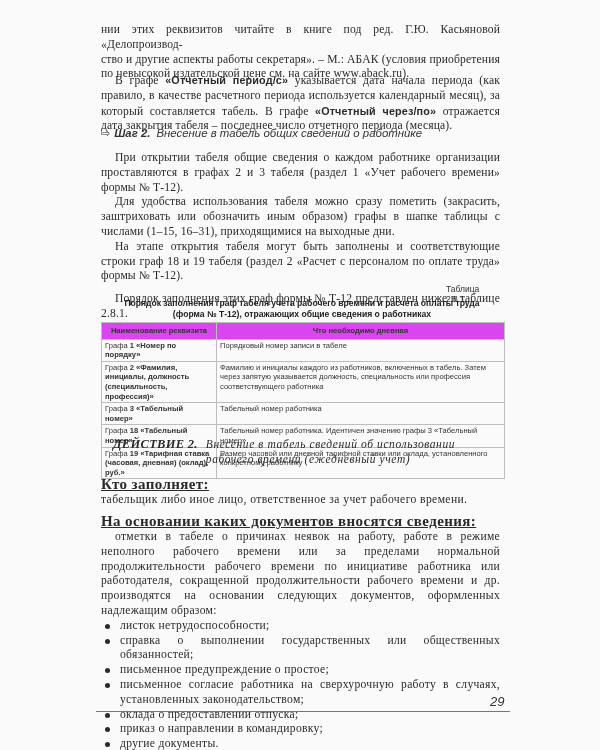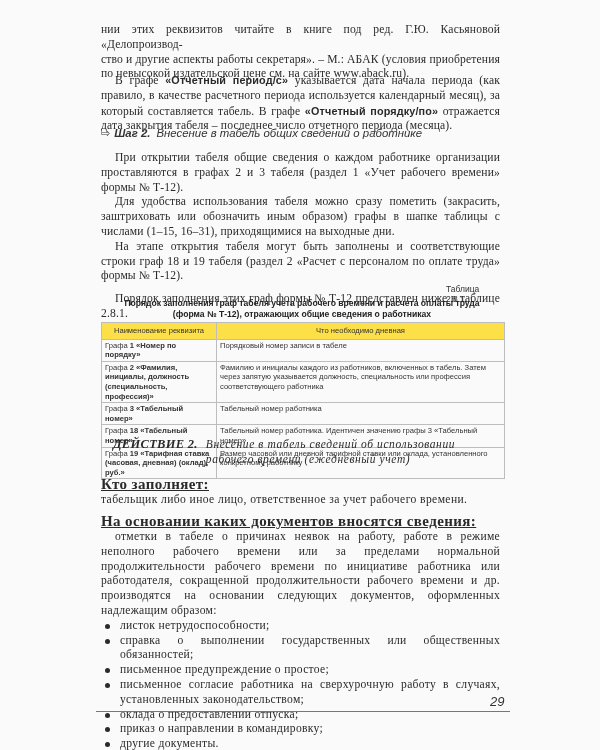--- a/index.html
+++ b/index.html
@@ -35,21 +35,21 @@
     line-height: 11px; text-align: center; color: #222;
   }
   table.req {
     position: absolute; left: 101px; top: 322px; width: 404px;
     border-collapse: collapse;
     font-family: "Liberation Sans", sans-serif; font-size: 7.6px; color: #333;
   }
   table.req th, table.req td {
     border: 1px solid #bdbdbd; padding: 1px 3px; vertical-align: top; line-height: 9.6px;
   }
-  table.req th { background: #fde047; font-weight: normal; text-align: center; padding: 3px; }
+  table.req th { background: #d946ef; font-weight: bold; text-align: center; padding: 3px; }
   table.req td.c1 { width: 108px; }
   table.req td.c1 .bb { font-weight: bold; }
   .action {
     position: absolute; left: 113px; top: 437px; width: 390px;
     font-family: "Liberation Serif", serif; font-style: italic; font-size: 11.5px; line-height: 15px;
   }
   .action .head { font-weight: bold; font-size: 12.5px; letter-spacing: 0.3px; margin-right: 8px; }
   .action .rest { display: inline-block; vertical-align: top; width: 260px; letter-spacing: 0.6px; }
   .ulhead {
     font-weight: bold; text-decoration: underline; font-size: 15px;
@@ -76,21 +76,21 @@
 <div class="page">
 
   <div class="col" style="top:23px;">
     <p class="p" style="text-align-last: justify;">нии этих реквизитов читайте в книге под ред. Г.Ю. Касьяновой «Делопроизвод-</p>
     <p class="p" style="text-align-last: justify;">ство и другие аспекты работы секретаря». – М.: АБАК (условия приобретения</p>
     <p class="p">по невысокой издательской цене см. на сайте www.aback.ru).</p>
   </div>
 
   <div class="col" style="top:73px;">
     <p class="p indent">
-      <span>В графе </span><b>«Отчетный период/с»</b><span> указывается дата начала периода (как правило, в качестве расчетного периода используется календарный месяц), за который составляется табель. В графе </span><b>«Отчетный порядку/по»</b><span> отражается дата закрытия табеля – последнее число отчетного периода (месяца).</span>
+      <span>В графе </span><b>«Отчетный период/с»</b><span> указывается дата начала периода (как правило, в качестве расчетного периода используется календарный месяц), за который составляется табель. В графе </span><b>«Отчетный через/по»</b><span> отражается дата закрытия табеля – последнее число отчетного периода (месяца).</span>
     </p>
   </div>
 
   <div class="step">
     <span class="arrow">⇨</span><span class="bold">Шаг 2.</span><span>Внесение в табель общих сведений о работнике</span>
   </div>
 
   <div class="col" style="top:151px;">
     <p class="p indent">При открытии табеля общие сведения о каждом работнике организации проставляются в графах 2 и 3 табеля (раздел 1 «Учет рабочего времени» формы № Т-12).</p>
     <p class="p indent">Для удобства использования табеля можно сразу пометить (закрасить, заштриховать или обозначить иным образом) графы в шапке таблицы с числами (1–15, 16–31), приходящимися на выходные дни.</p>

